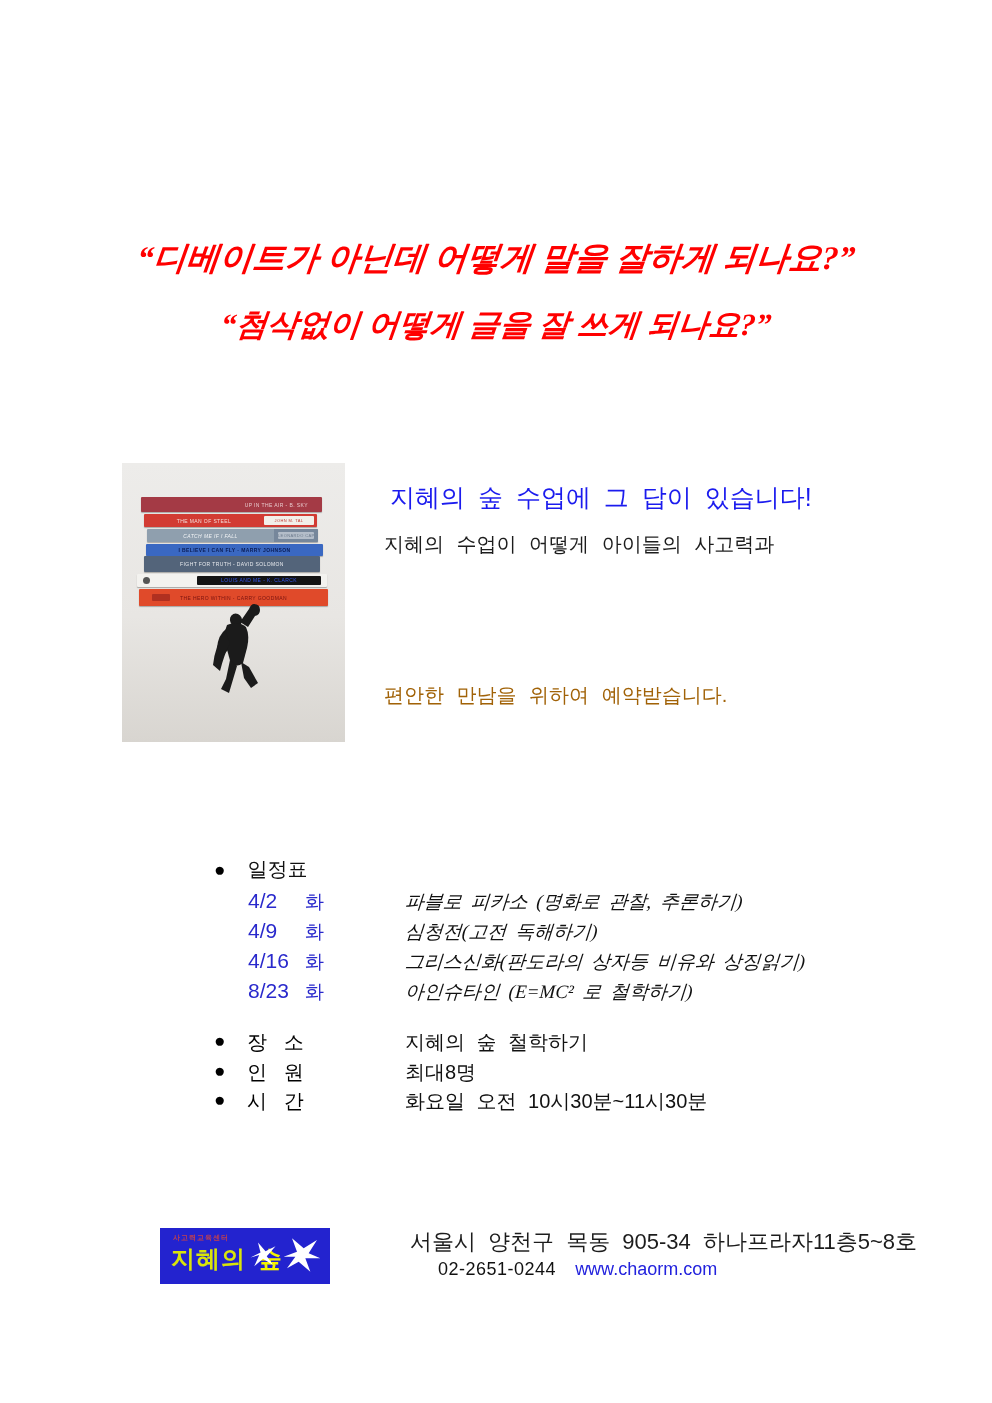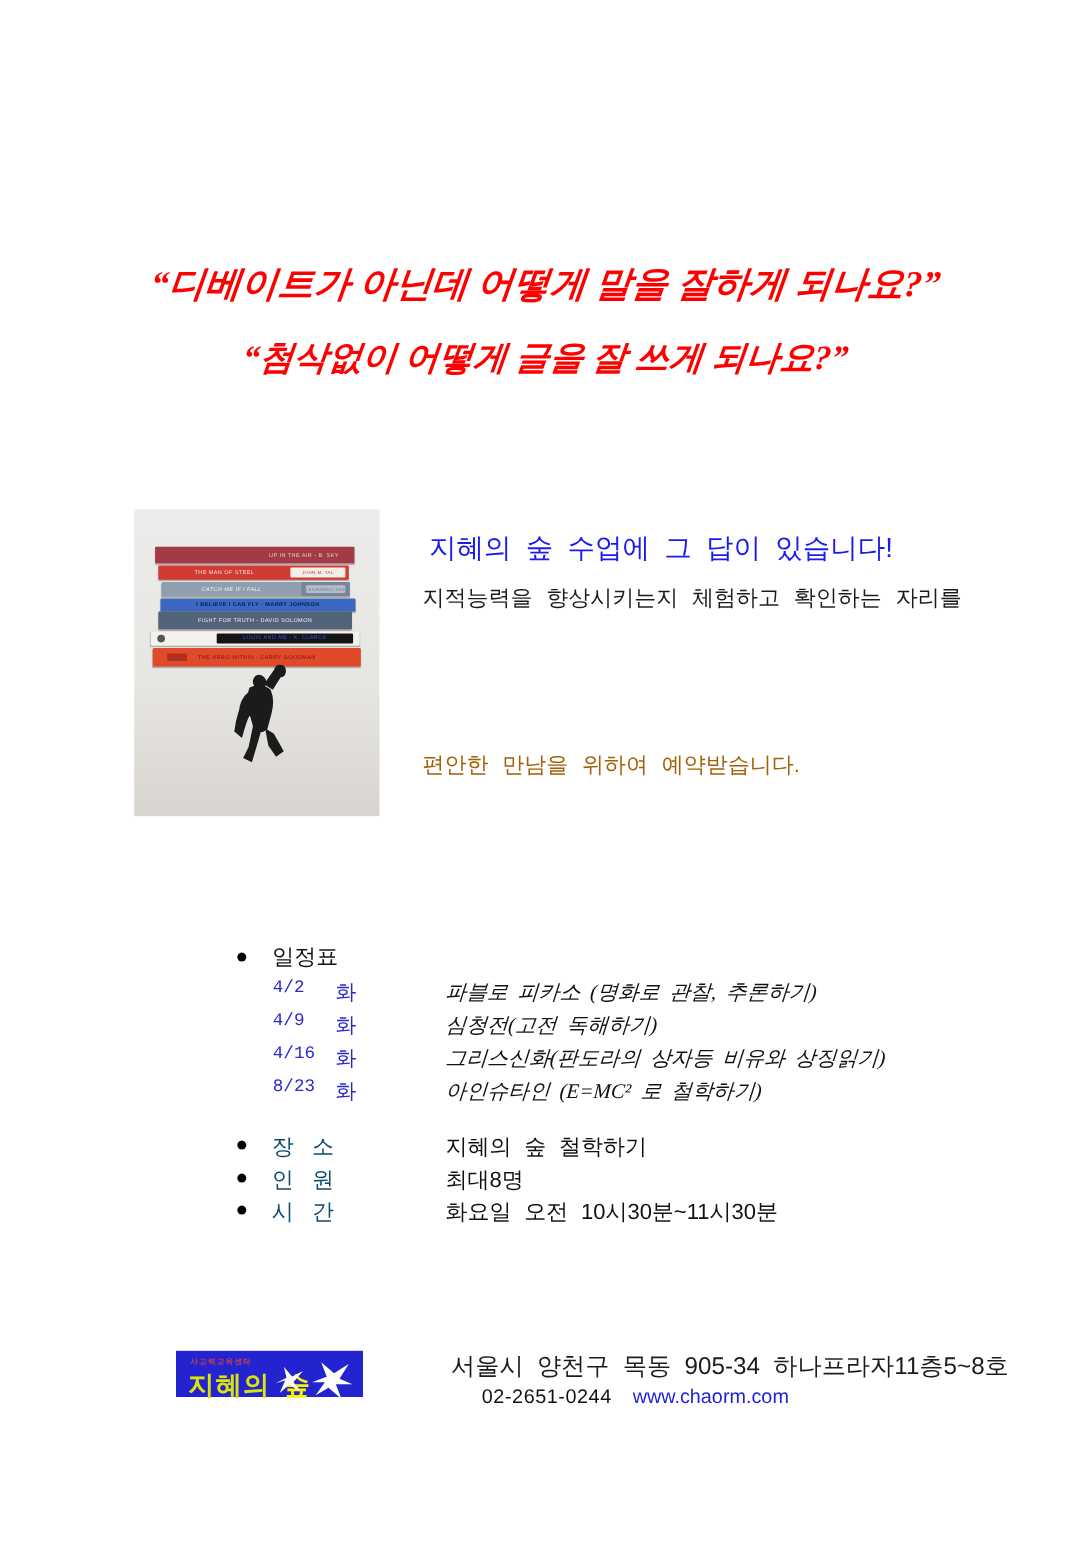--- a/index.html
+++ b/index.html
@@ -53,36 +53,36 @@
 
   
   .intro-heading { position:absolute; left:390px; top:481px; font-size:25px; font-weight:normal; color:#1b1bee; white-space:nowrap; word-spacing:6px; }
   .intro-body { position:absolute; left:384px; top:524px; font-size:20px; color:#1c1c1c; line-height:40px; word-spacing:7px; white-space:nowrap; }
   .intro-closing { position:absolute; left:384px; top:682px; font-size:20px; color:#a16207; word-spacing:7px; white-space:nowrap; }
 
   
   .bullet { color:#000; font-size:19px; line-height:1; }
   .schedule-head { position:absolute; left:214px; top:856px; display:flex; align-items:center; gap:22px; font-size:20px; color:#111; }
   .s-row { position:absolute; left:248px; height:26px; white-space:nowrap; }
-  .s-date { position:absolute; left:0;   color:#2929cc; font-size:16px;font-family:Liberation Mono, monospace; }
+  .s-date { position:absolute; left:0;   color:#2929cc; font-size:21px; }
   .s-day  { position:absolute; left:57px; color:#2929cc; font-size:19px; }
   .s-topic{
     position:absolute; left:157px; color:#111; font-size:19px; font-style:italic;
     font-family:"Liberation Serif","DejaVu Serif",serif; word-spacing:4px; white-space:nowrap;
     transform:skewX(-4deg);
   }
 
   
   .i-row { position:absolute; left:214px; height:26px; white-space:nowrap; }
   .i-bullet { position:absolute; left:0; top:2px; }
-  .i-label { position:absolute; left:33px; font-size:20px; color:#0c4a6e; white-space:pre; }
+  .i-label { position:absolute; left:33px; font-size:20px; color:#000000; white-space:pre; }
   .i-value { position:absolute; left:191px; font-size:20px; color:#111; word-spacing:6px; }
 
   
-  .logo-box { position:absolute; left:160px; top:1228px; width:170px; height:42px; background:#2323cf; }
+  .logo-box { position:absolute; left:160px; top:1228px; width:170px; height:56px; background:#2323cf; }
   .logo-tagline { position:absolute; left:13px; top:5px; font-size:7px; font-weight:bold; color:#c2404e; letter-spacing:1px; }
   .logo-name { position:absolute; left:11px; top:15px; font-size:24px; font-weight:bold; letter-spacing:1px; }
   .logo-name .n1 { color:#d9e40a; }
   .logo-name .n2 { color:#f4f400; margin-left:4px; }
   .logo-birds { position:absolute; right:6px; top:7px; display:flex; align-items:center; gap:2px; }
   .footer-address { position:absolute; left:410px; top:1227px; font-size:22px; color:#1c1c1c; word-spacing:6px; white-space:nowrap; }
   .footer-contact { position:absolute; left:438px; top:1259px; font-size:18px; white-space:nowrap; }
   .footer-contact .phone { color:#111; letter-spacing:.5px; }
   .footer-contact .site  { color:#2222dd; margin-left:14px; cursor:pointer; }
 </style>
@@ -134,21 +134,21 @@
         <path d="M16 25 q-8 6 -9 19 l5 8 6 -6 -1 -14z"></path>
         <path d="M15 27 q-10 15 -12 34 l7 6 q4 -16 10 -28z"></path>
         <path d="M20 56 l-4 19 -5 10 8 4 8 -27z"></path>
         <path d="M31 58 l3 16 7 10 7 -5 -9 -16z"></path>
       </g>
     </svg>
   </div>
 
   <div class="intro-heading">지혜의 숲 수업에 그 답이 있습니다!</div>
   <div class="intro-body">
-    <div>지적능력을 향상시키는지 체험하고 확인하는 자리를</div>
+    <div>지혜의 수업이 어떻게 아이들의 사고력과</div>
   </div>
   <div class="intro-closing">편안한 만남을 위하여 예약받습니다.</div>
 
   <div class="schedule-head">
     <span class="bullet">●</span>
     <span>일정표</span>
   </div>
   <div class="s-row" style="top:889px">
     <span class="s-date">4/2</span>
     <span class="s-day">화</span>

